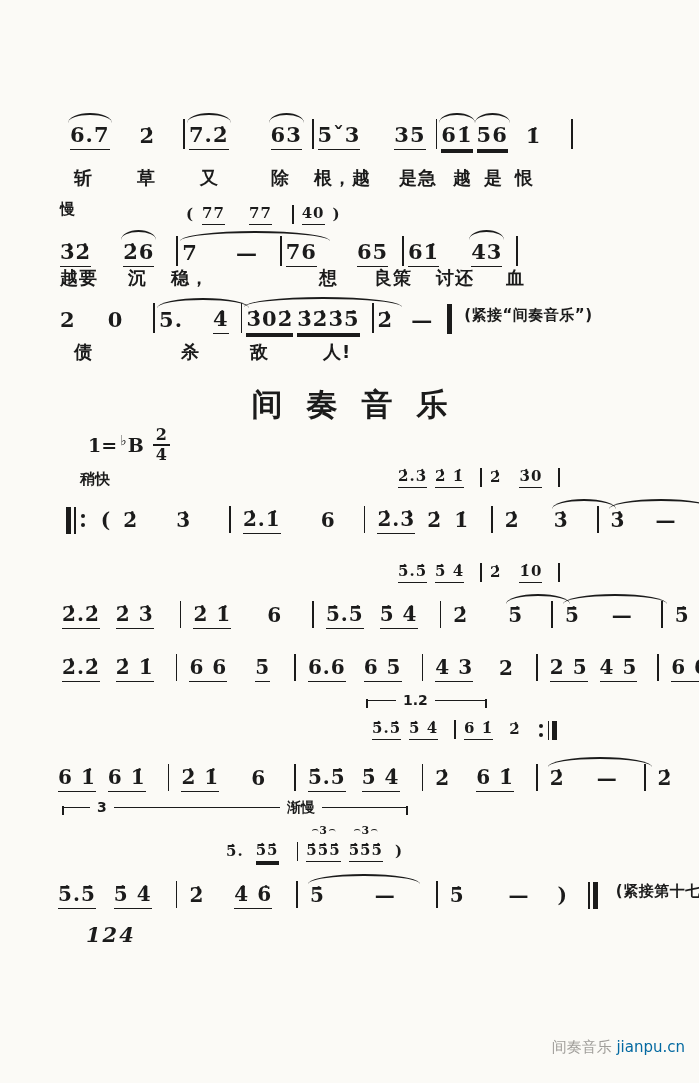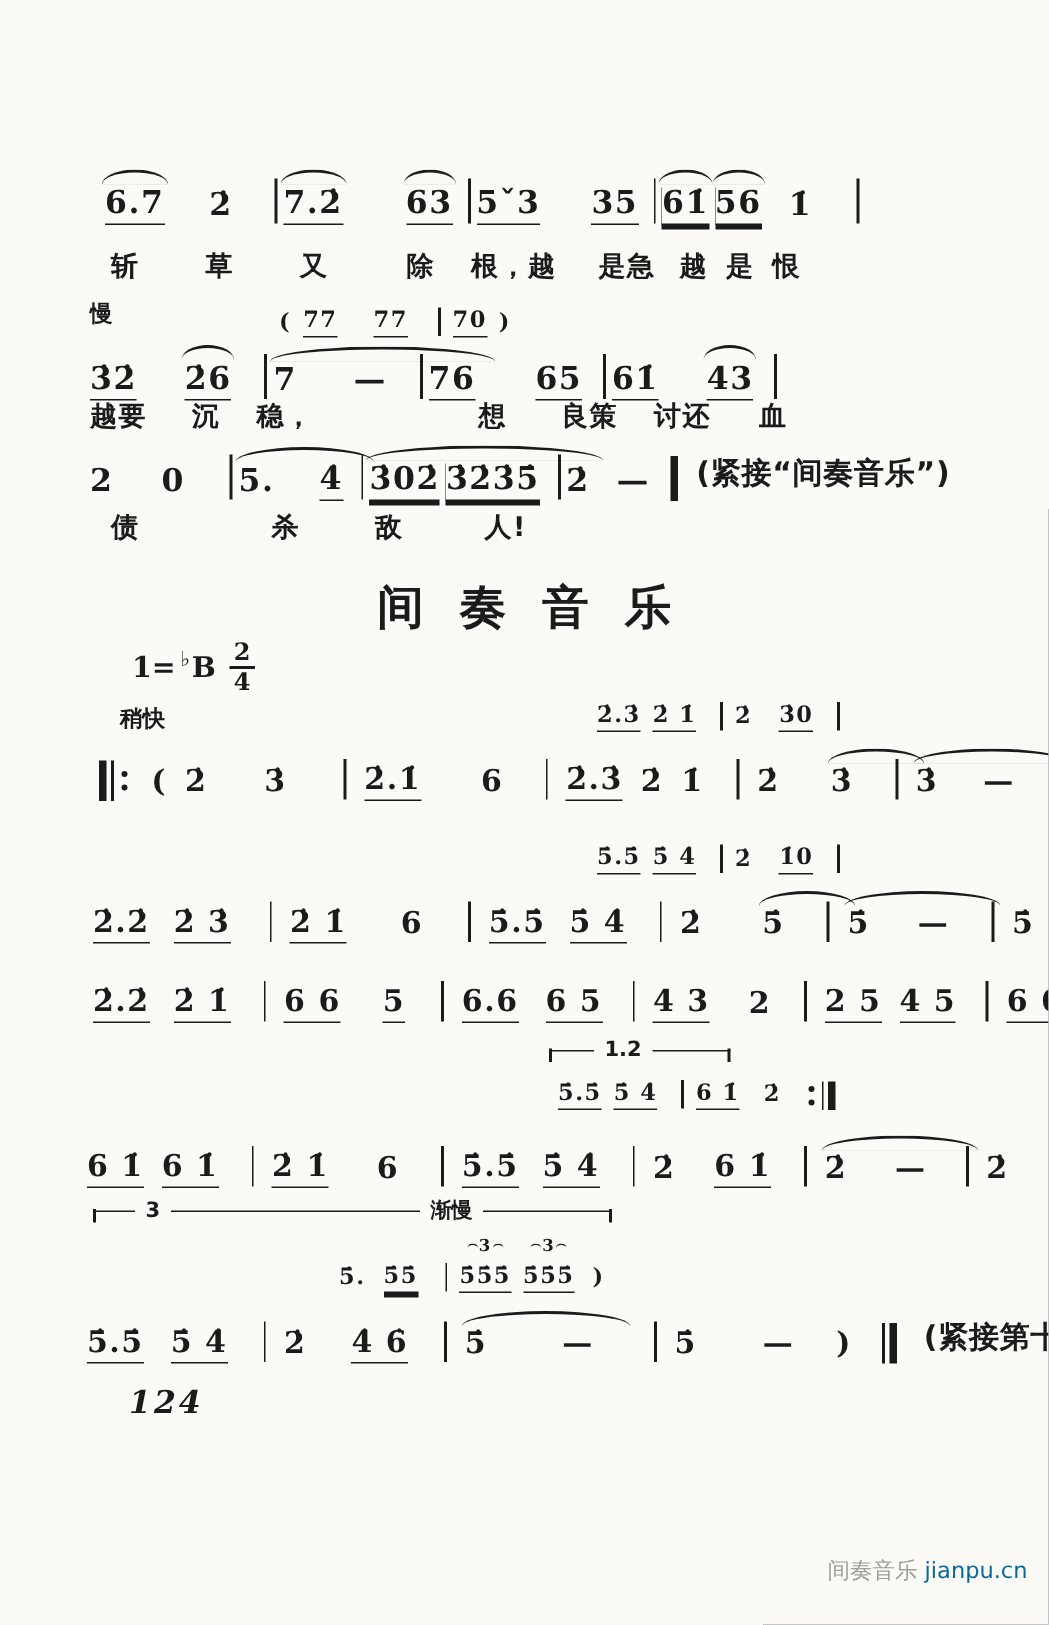--- a/index.html
+++ b/index.html
@@ -22,21 +22,21 @@
   .tup{position:absolute;top:-17px;left:50%;transform:translateX(-50%);
        font-size:11px;font-style:normal;line-height:1;padding:1px 3px;}
   .tup::before,.tup::after{content:"";position:absolute;top:40%;width:7px;height:5px;
        border-top:1.3px solid var(--ink);border-radius:60% 60% 0 0;}
   .tup::before{left:-5px}.tup::after{right:-5px}
   .rpt{display:inline-flex;align-items:flex-end;gap:3px;}
   .bthick{width:5px;background:var(--ink);height:var(--bh);display:inline-block;}
   .bthin{width:1.8px;background:var(--ink);height:var(--bh);display:inline-block;}
   .rdots{display:inline-flex;flex-direction:column;gap:5px;margin:0 2px;align-self:center;}
   .rdots i{width:4px;height:4px;border-radius:50%;background:var(--ink);}
-  .ann{font-size:20px;font-weight:600;font-family:"DejaVu Sans",sans-serif;
+  .ann{font-size:15px;font-weight:600;font-family:"DejaVu Sans",sans-serif;
        align-self:center;letter-spacing:0.5px;border:none;}
   .label{position:absolute;font:bold 15px "DejaVu Sans",sans-serif;}
   .volta{position:absolute;border-top:1.7px solid var(--ink);height:10px;}
   .volta::before,.volta::after{content:"";position:absolute;top:-1.7px;width:1.7px;height:9px;
        background:var(--ink);}
   .volta::before{left:0}.volta::after{right:0}
   .vlabel{position:absolute;top:-10px;background:var(--paper);padding:0 7px;
        font:bold 14px "DejaVu Sans",sans-serif;line-height:1.4;}
   .title{position:absolute;left:0;right:0;top:384px;text-align:center;
        font:bold 31px "DejaVu Sans",sans-serif;letter-spacing:24px;text-indent:24px;}
@@ -55,21 +55,21 @@
 </style>
 </head>
 <body>
 
 <div class="page">
 
   <div class="row row-v" style="left:70px;top:114px"><span class="note u1">6.7<i class="arc"></i></span><span class="note" style="margin-left: 26px;">2̇</span><i class="bar" style="margin-left: 24px;"></i><span class="note u1">7.2̇<i class="arc"></i></span><span class="note u1" style="margin-left: 38px;">63<i class="arc"></i></span><i class="bar" style="margin-left: 6px;"></i><span class="note u1">5ˇ3</span><span class="note u1" style="margin-left: 30px;">35</span><i class="bar" style="margin-left: 6px;"></i><span class="note u2">61̇<i class="arc"></i></span><span class="note u2">56<i class="arc"></i></span><span class="note" style="margin-left: 14px;">1̇</span><i class="bar" style="margin-left: 26px;"></i></div>
   <div class="row row-l" style="left:74px;top:164px"><span class="note">斩</span><span class="note" style="margin-left: 44px;">草</span><span class="note" style="margin-left: 44px;">又</span><span class="note" style="margin-left: 52px;">除</span><span class="note" style="margin-left: 24px;">根，越</span><span class="note" style="margin-left: 28px;">是急</span><span class="note" style="margin-left: 16px;">越</span><span class="note" style="margin-left: 12px;">是</span><span class="note" style="margin-left: 12px;">恨</span></div>
 
   <span class="label" style="left:60px;top:200px">慢</span>
-  <div class="row row-s" style="left:186px;top:199px"><span class="note">(</span><span class="note u1">77</span><span class="note u1" style="margin-left: 16px;">77</span><i class="bar" style="margin-left: 12px;"></i><span class="note u1">70</span><span class="note">)</span></div>
+  <div class="row row-s" style="left:186px;top:199px"><span class="note">(</span><span class="note u1">77</span><span class="note u1" style="margin-left: 16px;">77</span><i class="bar" style="margin-left: 12px;"></i><span class="note u1">40</span><span class="note">)</span></div>
   <div class="row row-v" style="left:60px;top:231px"><span class="note u1">3̇2̇</span><span class="note u1" style="margin-left: 28px;">2̇6<i class="arc"></i></span><i class="bar" style="margin-left: 18px;"></i><span class="note">7<i class="arc arcw" style="width: 150px;"></i></span><span class="note" style="margin-left: 34px;">—</span><i class="bar" style="margin-left: 18px;"></i><span class="note u1">76</span><span class="note u1" style="margin-left: 36px;">65</span><i class="bar" style="margin-left: 10px;"></i><span class="note u1">61̇</span><span class="note u1" style="margin-left: 28px;">43<i class="arc"></i></span><i class="bar" style="margin-left: 10px;"></i></div>
   <div class="row row-l" style="left:60px;top:264px"><span class="note">越要</span><span class="note" style="margin-left: 30px;">沉</span><span class="note" style="margin-left: 24px;">稳，</span><span class="note" style="margin-left: 110px;">想</span><span class="note" style="margin-left: 36px;">良策</span><span class="note" style="margin-left: 24px;">讨还</span><span class="note" style="margin-left: 32px;">血</span></div>
 
   <div class="row row-v" style="left:60px;top:298px"><span class="note">2</span><span class="note" style="margin-left: 28px;">0</span><i class="bar" style="margin-left: 26px;"></i><span class="note">5.<i class="arc arcw" style="width: 92px;"></i></span><span class="note u1" style="margin-left: 26px;">4̇</span><i class="bar" style="margin-left: 8px;"></i><span class="note u2">3̇02̇<i class="arc arcw" style="width: 158px;"></i></span><span class="note u2">3̇2̇3̇5̇</span><i class="bar" style="margin-left: 8px;"></i><span class="note">2̇</span><span class="note" style="margin-left: 14px;">—</span><span class="rpt" style="margin-left: 10px;"><i class="bthick"></i></span><span class="note ann" style="margin-left: 8px;">(紧接“间奏音乐”)</span></div>
   <div class="row row-l" style="left:74px;top:338px"><span class="note">债</span><span class="note" style="margin-left: 88px;">杀</span><span class="note" style="margin-left: 50px;">敌</span><span class="note" style="margin-left: 54px;">人!</span></div>
 
   <div class="title">间奏音乐</div>
   <div class="keysig">
     <span>1=</span>
       <span class="flat">♭</span>

